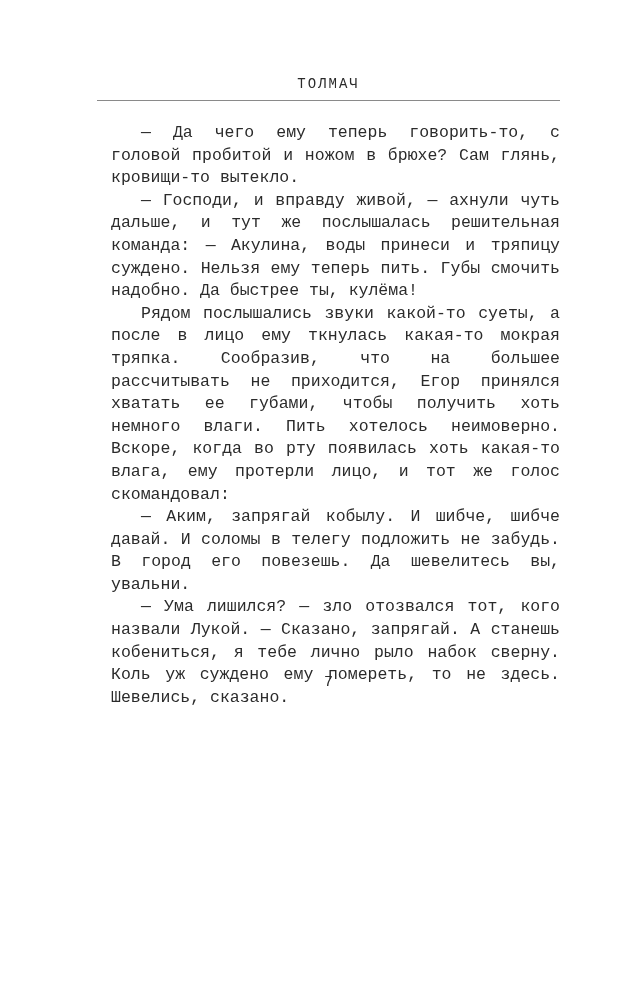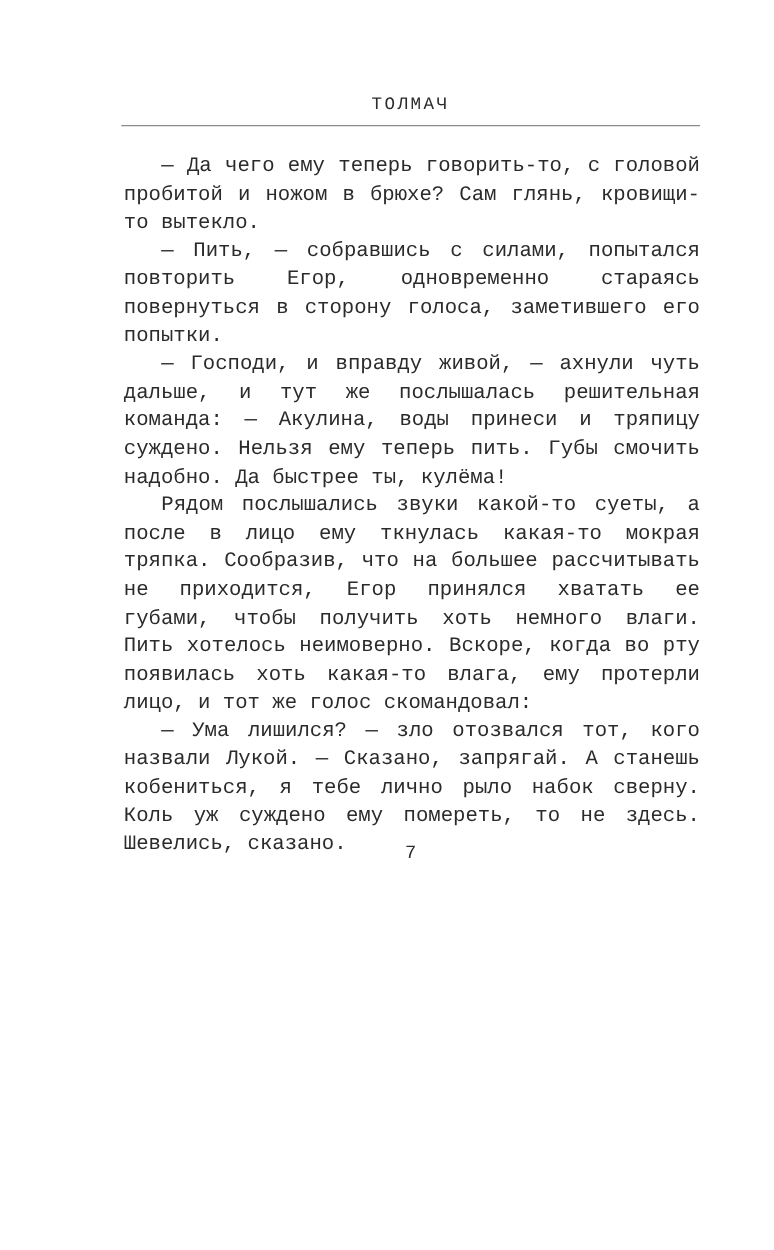--- a/index.html
+++ b/index.html
@@ -33,21 +33,21 @@
     top: 100px;
     left: 78px;
     right: 78px;
     border: 0;
     border-top: 1px solid #8a8a8a;
     margin: 0;
   }
   .text-block {
     position: absolute;
     top: 122px;
-    left: 80px;
+    left: 92px;
     right: 78px;
   }
   .text-block p {
     margin: 0;
     font-size: 16.5px;
     line-height: 22.6px;
     text-align: justify;
     text-indent: 30px;
     color: #2b2b2b;
   }
@@ -65,21 +65,21 @@
 <body>
 
 <div class="page">
 
   <div class="running-head">ТОЛМАЧ</div>
 
   <hr class="head-rule">
 
   <div class="text-block">
     <p>— Да чего ему теперь говорить-то, с головой пробитой и ножом в брюхе? Сам глянь, кровищи-то вытекло.</p>
-    <p>— Пить, — собравшись с силами, попытался повторить Егор, одновременно стараясь повернуться в сторону голоса, заметившего его попытки.</p>
     <p>— Господи, и вправду живой, — ахнули чуть дальше, и тут же послышалась решительная команда: — Акулина, воды принеси и тряпицу суждено. Нельзя ему теперь пить. Губы смочить надобно. Да быстрее ты, кулёма!</p>
     <p>Рядом послышались звуки какой-то суеты, а после в лицо ему ткнулась какая-то мокрая тряпка. Сообразив, что на большее рассчитывать не приходится, Егор принялся хватать ее губами, чтобы получить хоть немного влаги. Пить хотелось неимоверно. Вскоре, когда во рту появилась хоть какая-то влага, ему протерли лицо, и тот же голос скомандовал:</p>
+    <p>— Аким, запрягай кобылу. И шибче, шибче давай. И соломы в телегу подложить не забудь. В город его повезешь. Да шевелитесь вы, увальни.</p>
     <p>— Ума лишился? — зло отозвался тот, кого назвали Лукой. — Сказано, запрягай. А станешь кобениться, я тебе лично рыло набок сверну. Коль уж суждено ему помереть, то не здесь. Шевелись, сказано.</p>
   </div>
 
   <div class="folio">7</div>
 
 </div>
 
 </body></html>

